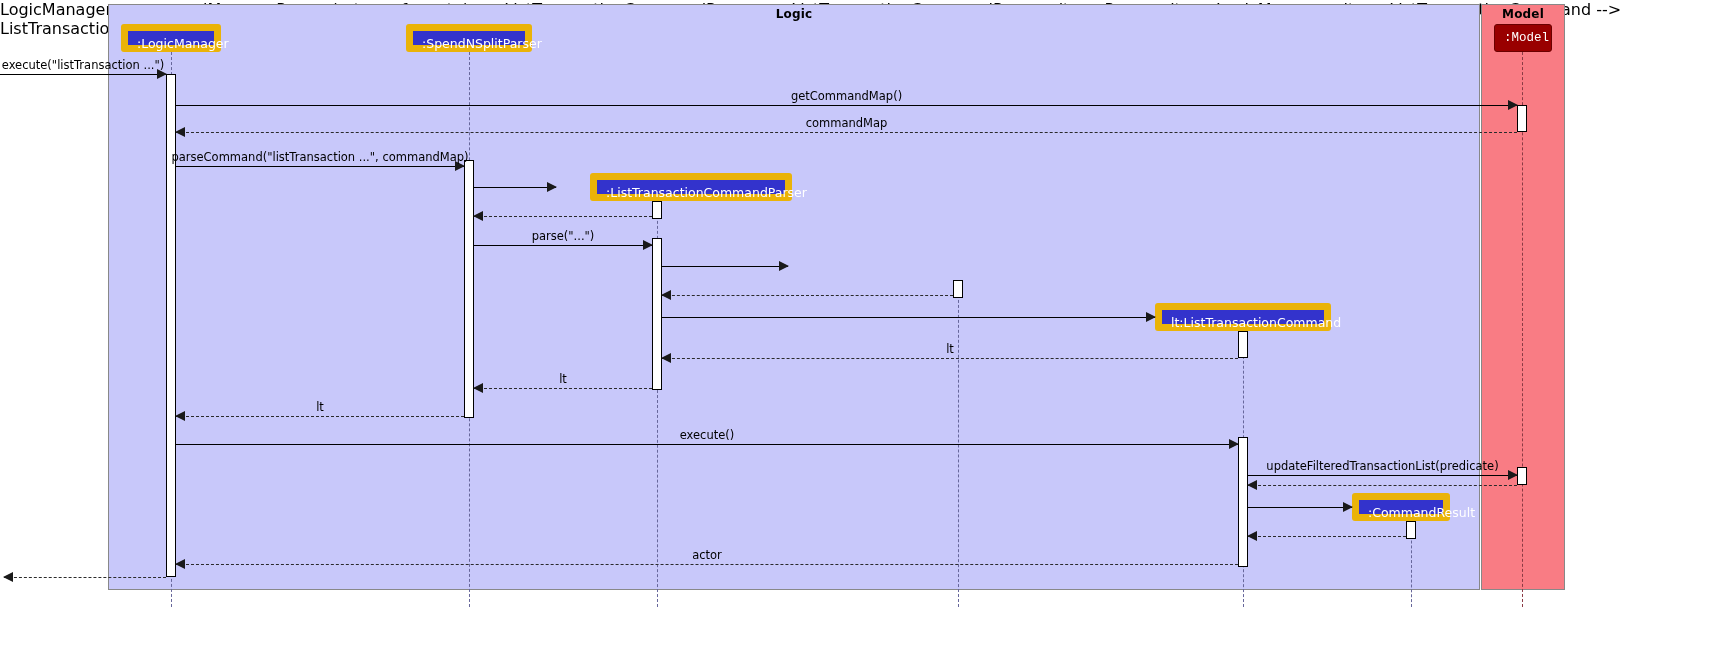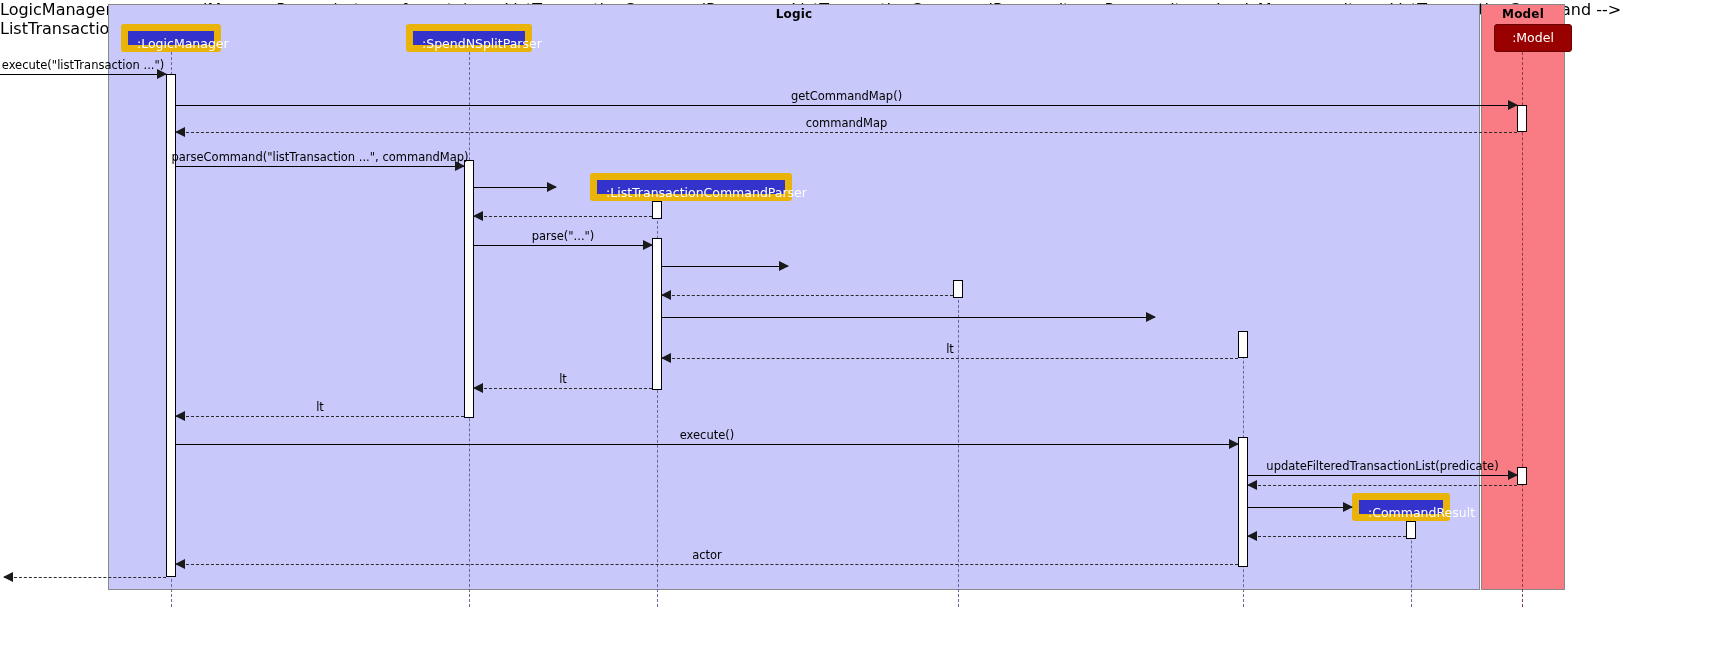--- a/index.html
+++ b/index.html
@@ -65,24 +65,25 @@
   <div class="lifeline model-ll" style="left:1522px;top:52px;height:555px;"></div>
 
   
   <div class="part part-logic" style="left:121px;top:24px;width:100px;">:LogicManager</div>
 
   <div class="part part-logic" style="left:406px;top:24px;width:126px;">:SpendNSplitParser</div>
 
   <div class="part part-logic" style="left:556px;top:173px;width:202px;margin-left:34px;">:ListTransactionCommandParser</div>
 
 
+  <div class="part part-logic" style="left:1155px;top:303px;width:176px;">lt:ListTransactionCommand</div>
 
   <div class="part part-logic" style="left:1352px;top:493px;width:98px;">:CommandResult</div>
 
-  <div class="part part-model" style="left:1494px;top:24px;width:78px;">:Model</div>
+  <div class="part part-model" style="left:1494px;top:24px;width:58px;font-family:Liberation Mono, monospace;">:Model</div>
 
   
   <div class="act" style="left:166px;top:74px;height:503px;"></div>
 
   <div class="act" style="left:1517px;top:105px;height:27px;"></div>
 
   <div class="act" style="left:464px;top:160px;height:258px;"></div>
 
   <div class="act" style="left:652px;top:201px;height:18px;"></div>
 

